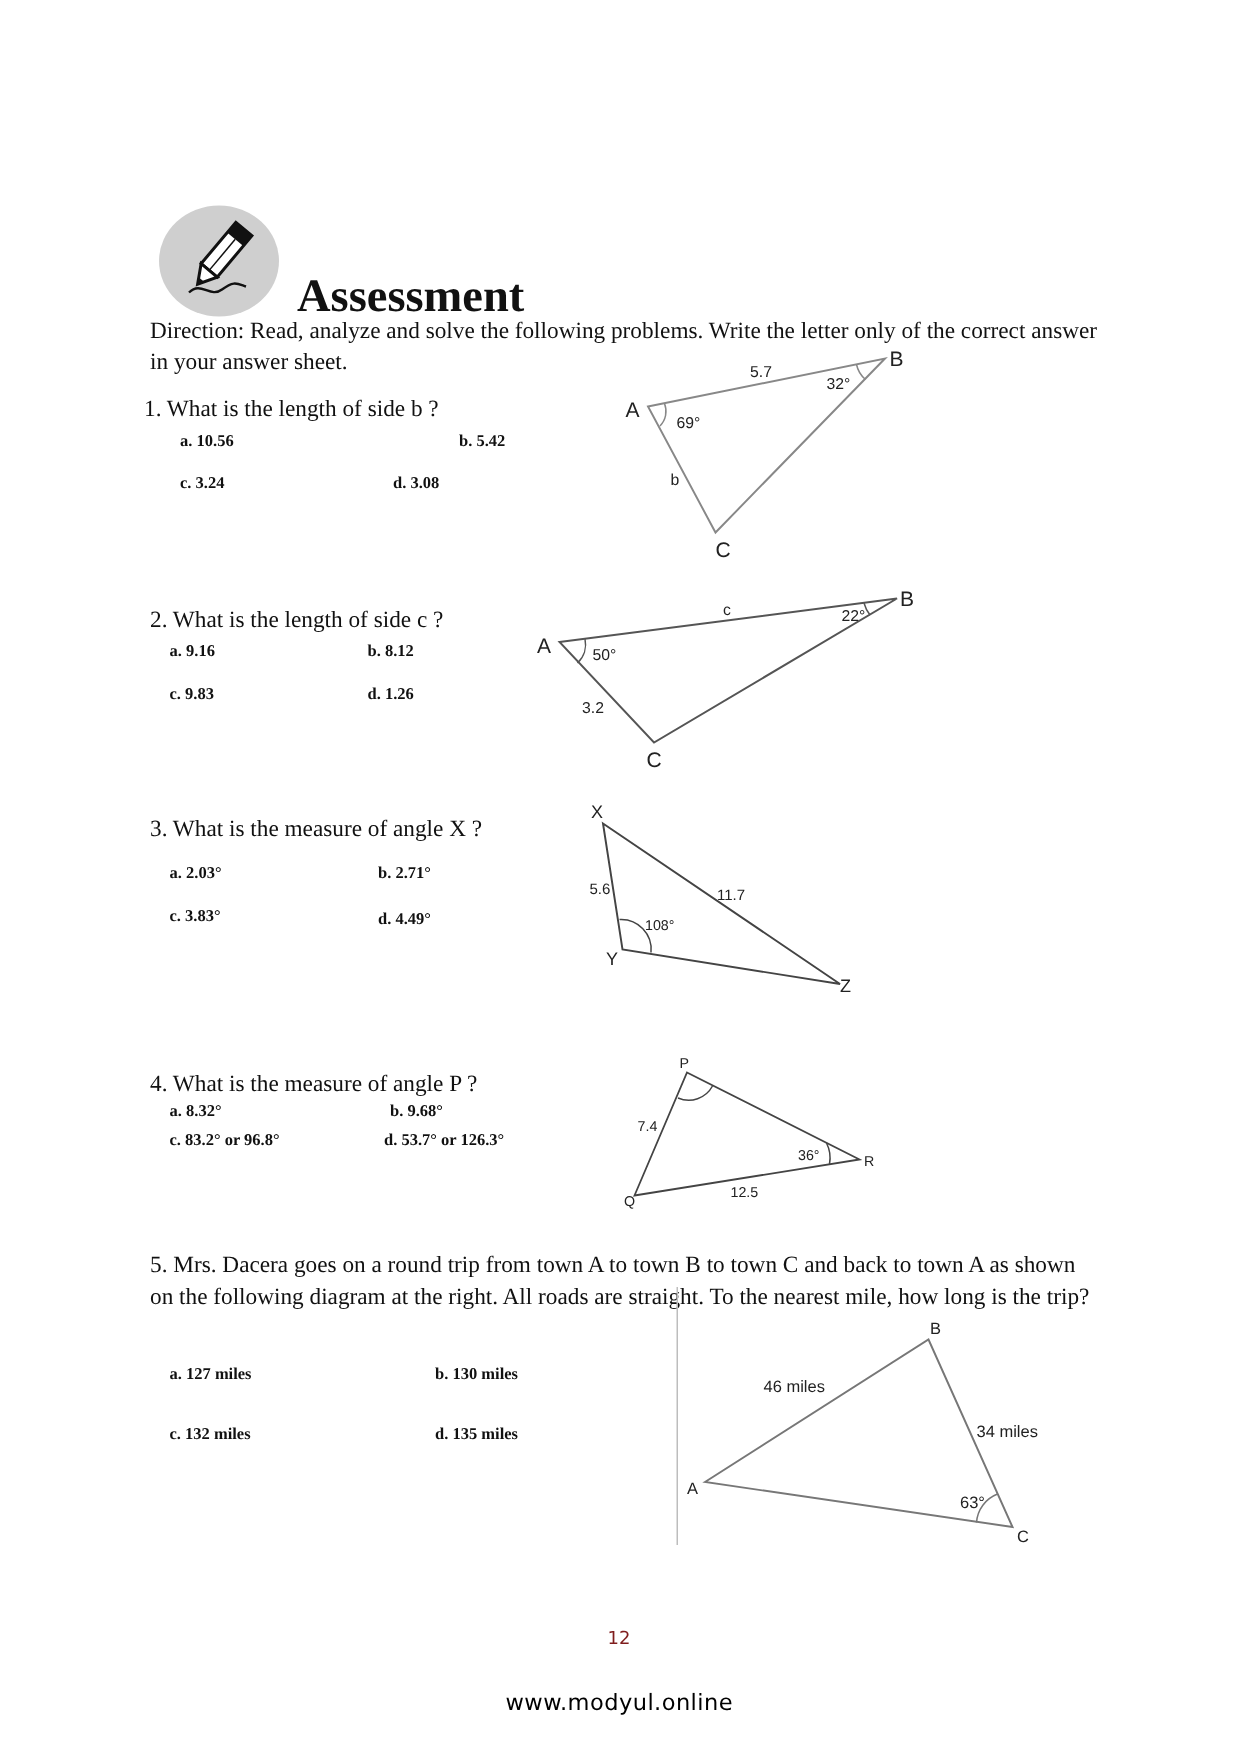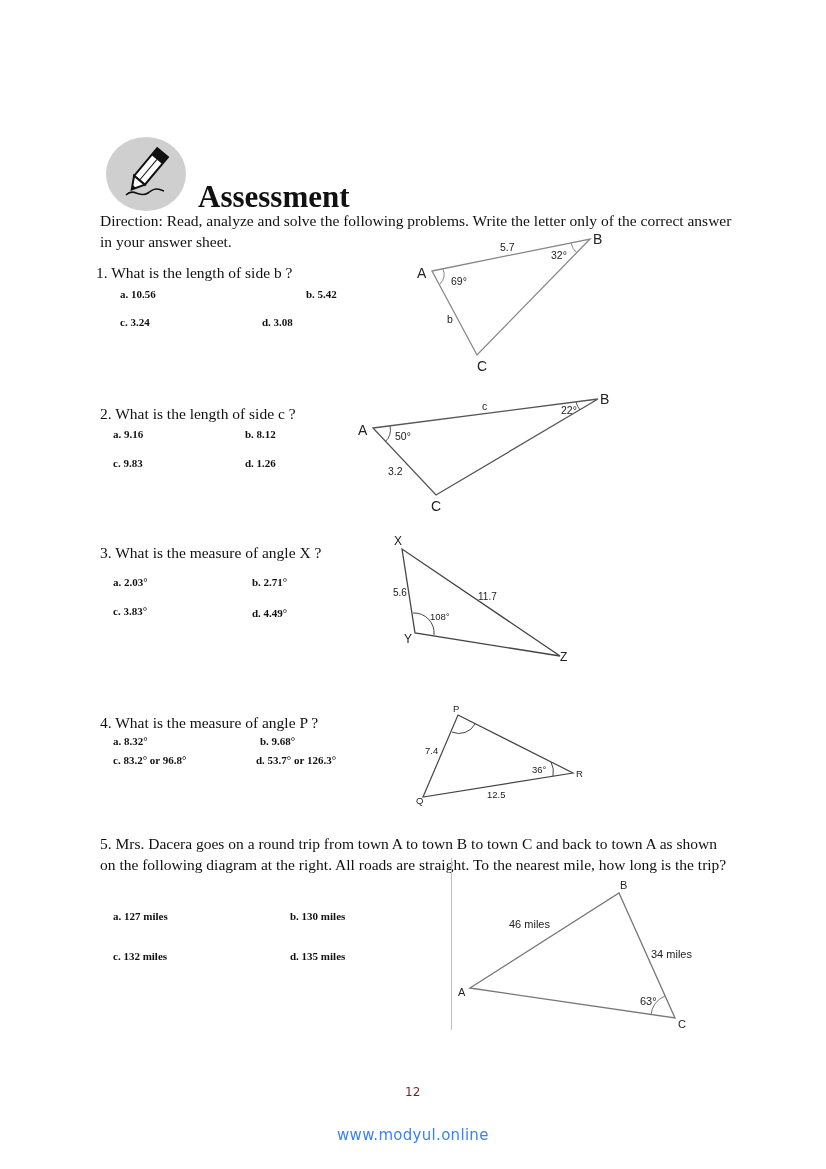--- a/index.html
+++ b/index.html
@@ -6,21 +6,21 @@
   body { width:826px; height:1169px; position:relative; overflow:hidden;
          font-family:"Liberation Serif", serif; color:#111; }
   .abs { position:absolute; }
   .q { font-size:15.5px; line-height:21px; white-space:nowrap; }
   .opt { font-size:11px; line-height:21px; white-space:nowrap;font-weight:bold; }
   .title { font-family:"Liberation Serif", serif; font-weight:bold; font-size:31px;margin-top:24px; }
   .dir { font-size:15.5px; line-height:21px; width:640px; }
   .icon-circle { width:80px; height:74px; border-radius:50%; background:#cfcfcf; }
   svg text { font-family:"Liberation Sans", sans-serif; fill:#222; }
   .pagenum { font-family:"DejaVu Sans", sans-serif; font-size:12px; color:#7f1d1d; }
-  .watermark { font-family:"DejaVu Sans", sans-serif; font-size:15px; color:#3b82f6; letter-spacing:0.3px; }
+  .watermark { font-family:"DejaVu Sans", sans-serif; font-size:15px; color:#000000; letter-spacing:0.3px; }
   .vline { width:1px; background:#bdbdbd; }
 </style>
 </head>
 <body>
 
 <div class="abs icon-circle" style="left:106px;top:137px;">
   <svg width="80" height="74" viewBox="0 0 80 74">
     <g transform="rotate(40 40 37)">
       <rect x="32" y="10" width="14" height="36" fill="#fff" stroke="#111" stroke-width="2"></rect>
       <rect x="32" y="10" width="14" height="9" fill="#111"></rect>

